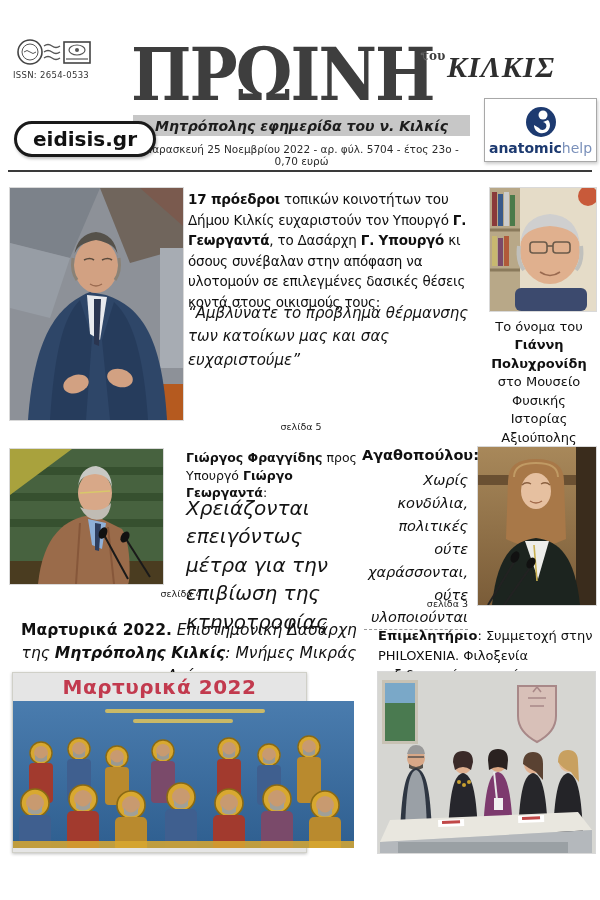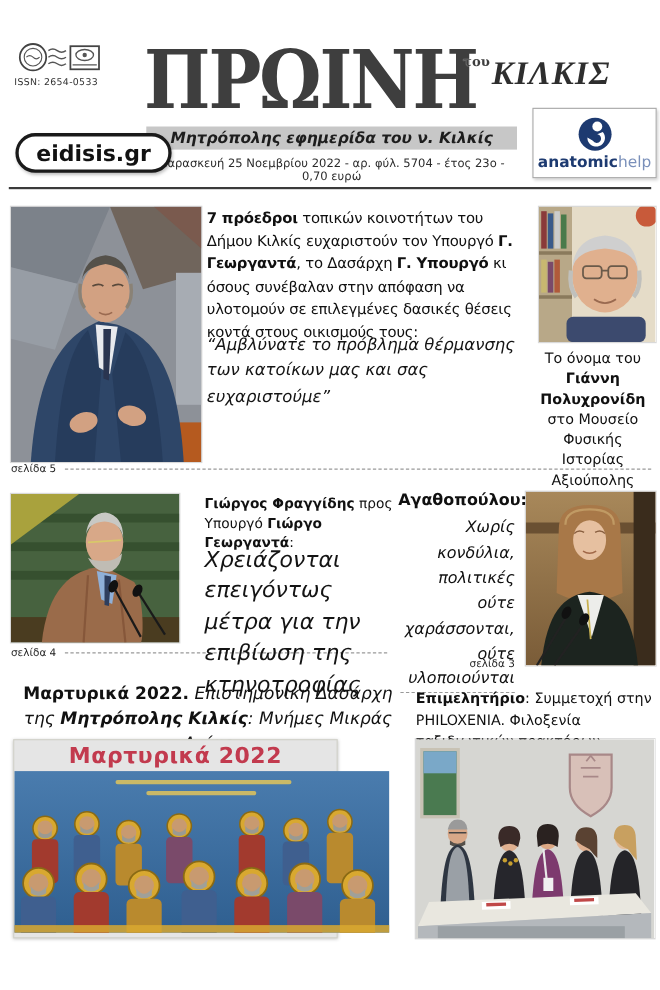--- a/index.html
+++ b/index.html
@@ -28,21 +28,21 @@
               font-weight:bold;font-size:20px;color:#111;background:#fff;
               box-shadow:1px 2px 3px rgba(0,0,0,.25);}
   .sponsor-box{left:484px;top:98px;width:111px;height:62px;border:1px solid #a8a8a8;background:#fff;
                display:flex;flex-direction:column;align-items:center;justify-content:center;gap:2px;
                box-shadow:1px 2px 3px rgba(0,0,0,.2);}
   .sponsor-name{font-size:14px;color:#1d3a70;line-height:1;}
   .sponsor-name .lite{font-weight:normal;color:#7a90ba;}
   .header-rule{left:8px;top:170px;width:584px;border-top:2px solid #3a3a3a;}
 
   
-  .cap-row{display:flex;align-items:center;gap:8px;font-size:9.5px;color:#222;}
+  .cap-row{display:flex;align-items:center;gap:8px;font-size:9.5px;color:#222;flex-direction:column;}
   .cap-row .dash{flex:1;border-top:1px dashed #999;}
   .cap-col{display:flex;flex-direction:column;gap:20px;font-size:9.5px;color:#222;text-align:right;}
   .cap-col .dash{width:100%;border-top:1px dashed #999;}
 
   
   .photo{position:absolute;box-shadow:0 0 0 1px rgba(0,0,0,.15);}
   .photo svg{display:block;}
   .intro{left:188px;top:189px;width:293px;font-size:13.5px;line-height:1.52;letter-spacing:-.2px;color:#101010;}
   .quote{left:188px;top:302px;width:296px;font-style:italic;font-size:15px;line-height:1.55;color:#141414;}
   .museum-text{left:482px;top:318px;width:114px;text-align:center;font-size:13px;line-height:1.42;color:#101010;}
@@ -130,21 +130,21 @@
       <ellipse cx="110" cy="190" rx="13" ry="9" fill="#d2a182" transform="rotate(14 110 190)"></ellipse>
     </svg>
   </div>
 
   <div class="abs cap-row" style="left:10px;top:421px;width:582px;">
     <span>σελίδα 5</span>
     <span class="dash"></span>
   </div>
 
   <div class="abs intro">
-    <span class="b">7 πρόεδροι</span><span> τοπικών κοινοτήτων του Δήμου Κιλκίς ευχαριστούν τον Υπουργό </span><span class="b">Γ. Γεωργαντά</span><span>, το Δασάρχη </span><span class="b">Γ. Υπουργό</span><span> κι όσους συνέβαλαν στην απόφαση να υλοτομούν σε επιλεγμένες δασικές θέσεις κοντά στους οικισμούς τους:</span>
+    <span class="b">17 πρόεδροι</span><span> τοπικών κοινοτήτων του Δήμου Κιλκίς ευχαριστούν τον Υπουργό </span><span class="b">Γ. Γεωργαντά</span><span>, το Δασάρχη </span><span class="b">Γ. Υπουργό</span><span> κι όσους συνέβαλαν στην απόφαση να υλοτομούν σε επιλεγμένες δασικές θέσεις κοντά στους οικισμούς τους:</span>
   </div>
 
   <div class="abs quote">“Αμβλύνατε το πρόβλημα θέρμανσης των κατοίκων μας και σας ευχαριστούμε”</div>
 
   <div class="photo" style="left:490px;top:188px;">
     <svg width="106" height="123" viewBox="0 0 106 123">
       <rect width="106" height="123" fill="#e5dcc8"></rect>
       <rect x="0" y="0" width="30" height="123" fill="#b8a888"></rect>
       <rect x="2" y="4" width="5" height="34" fill="#8a3a3a"></rect>
       <rect x="8" y="6" width="5" height="32" fill="#3a5a8a"></rect>

